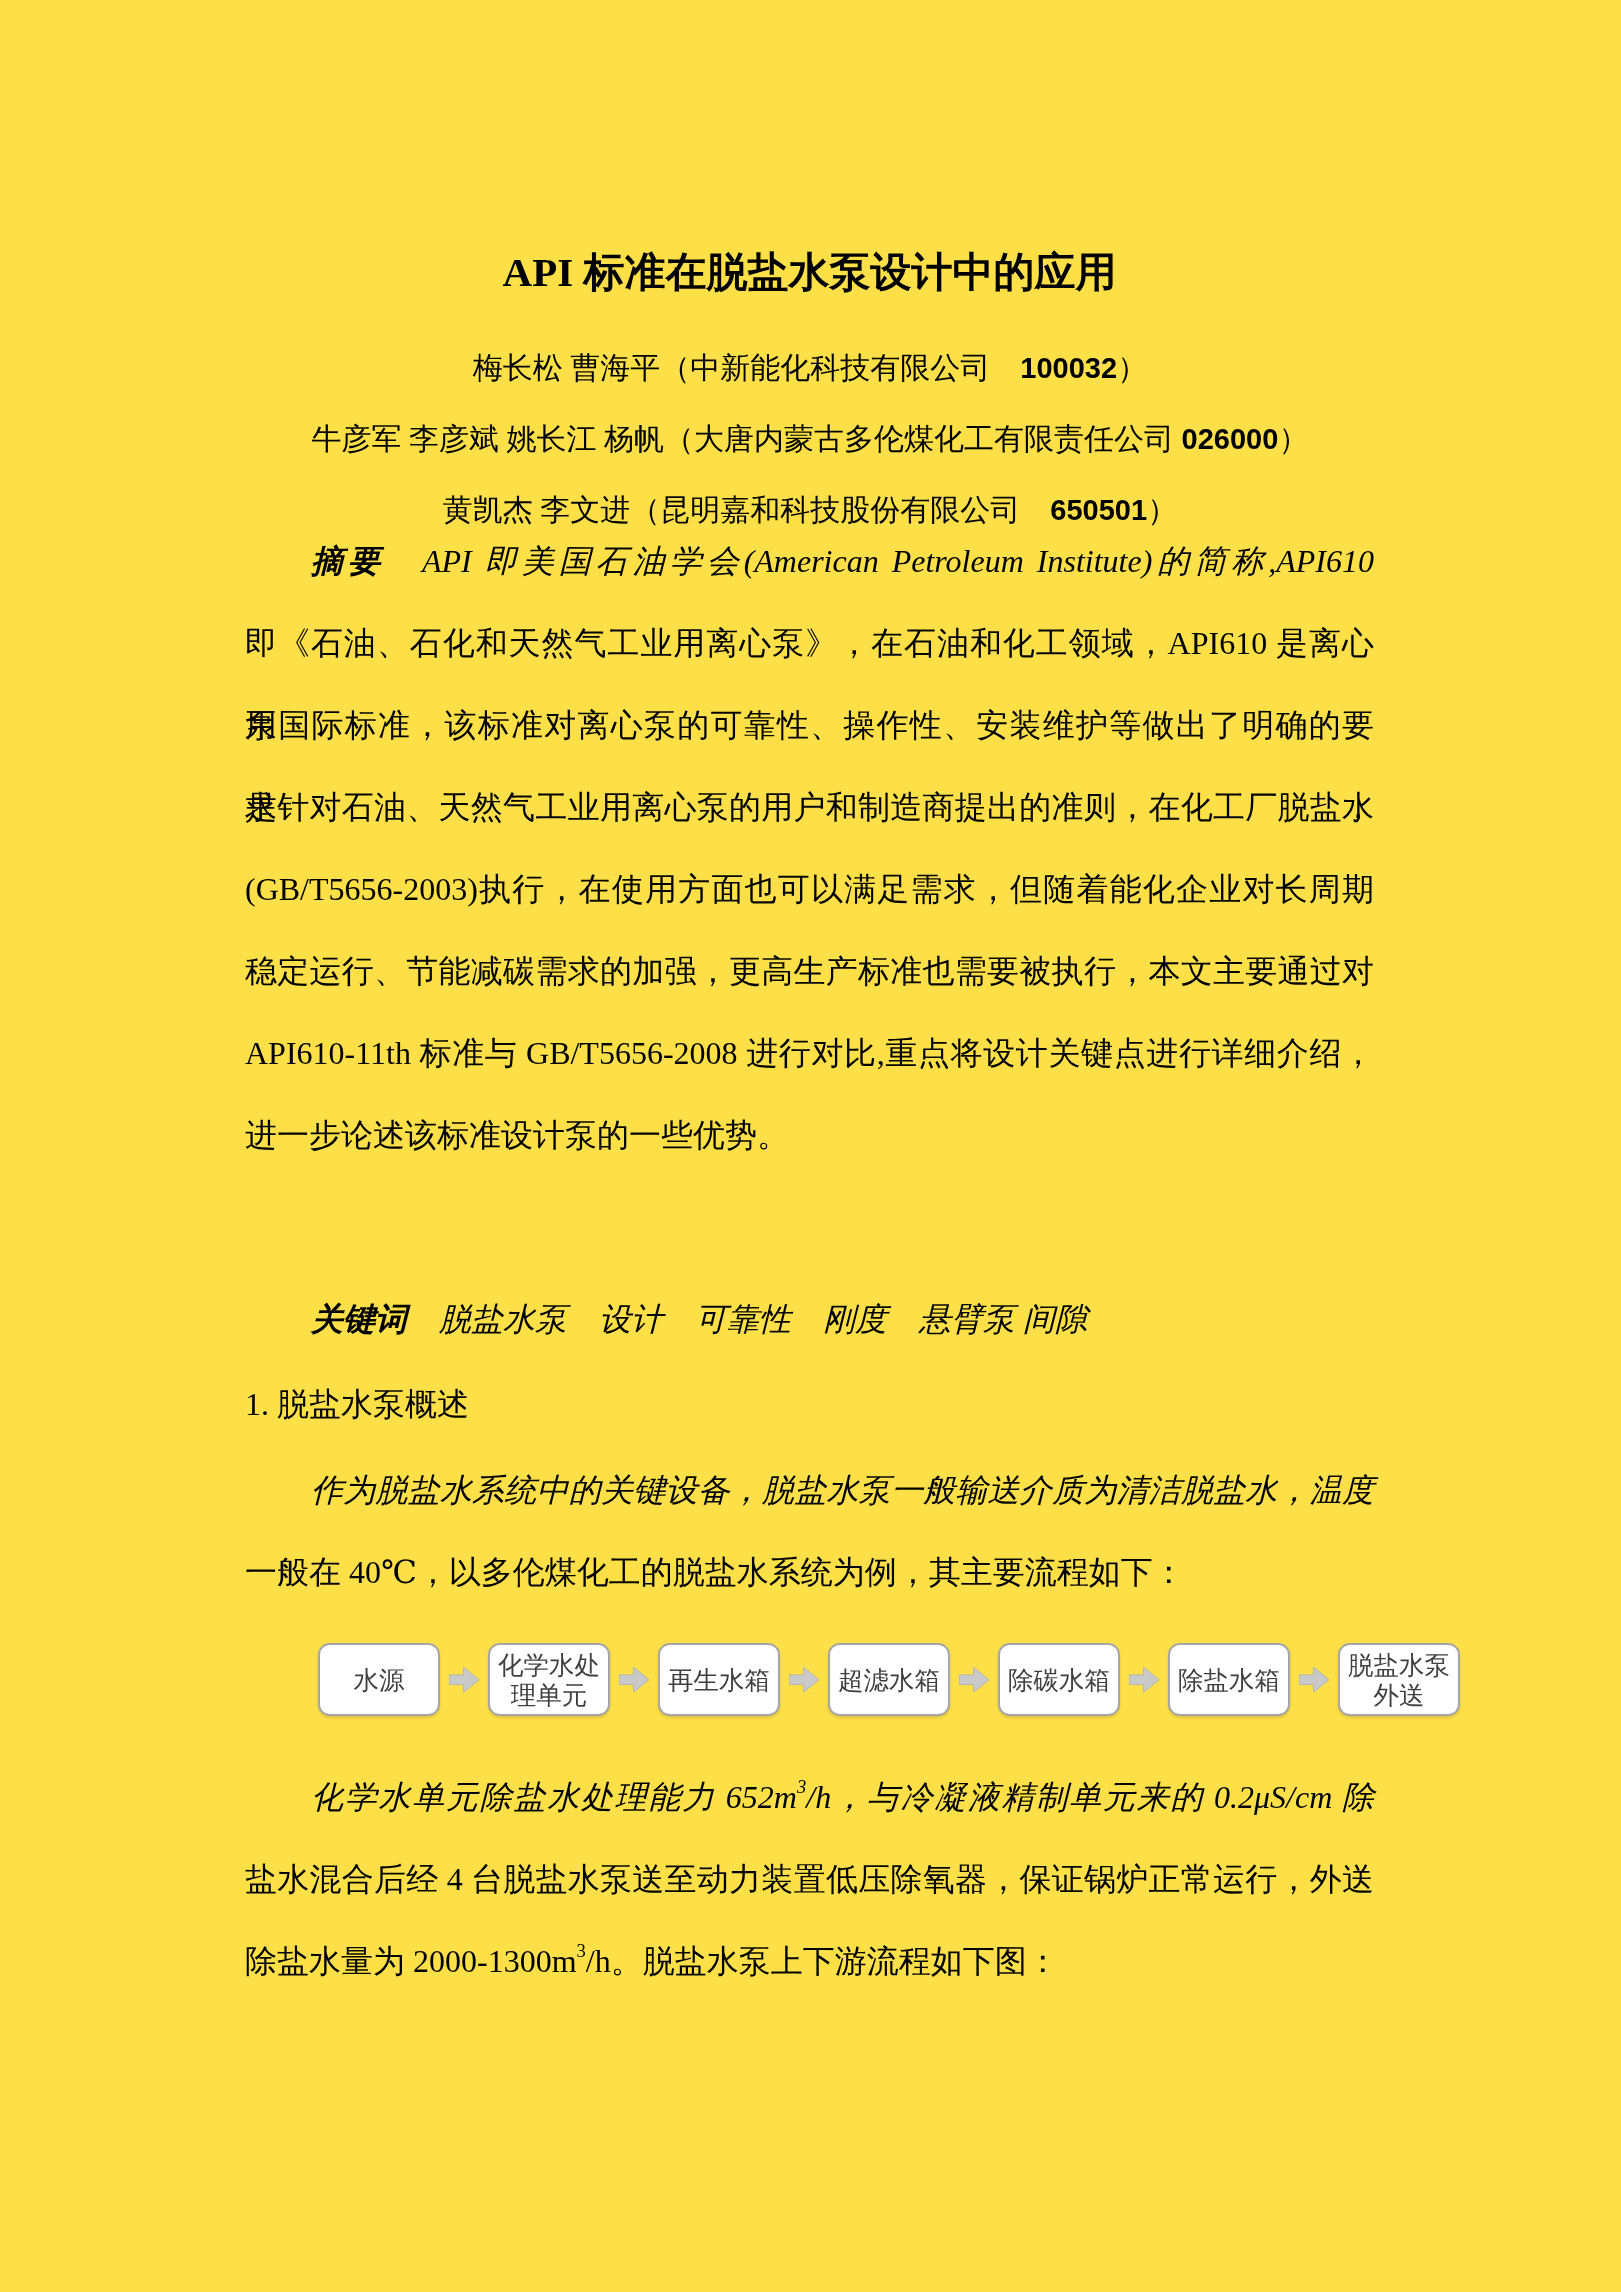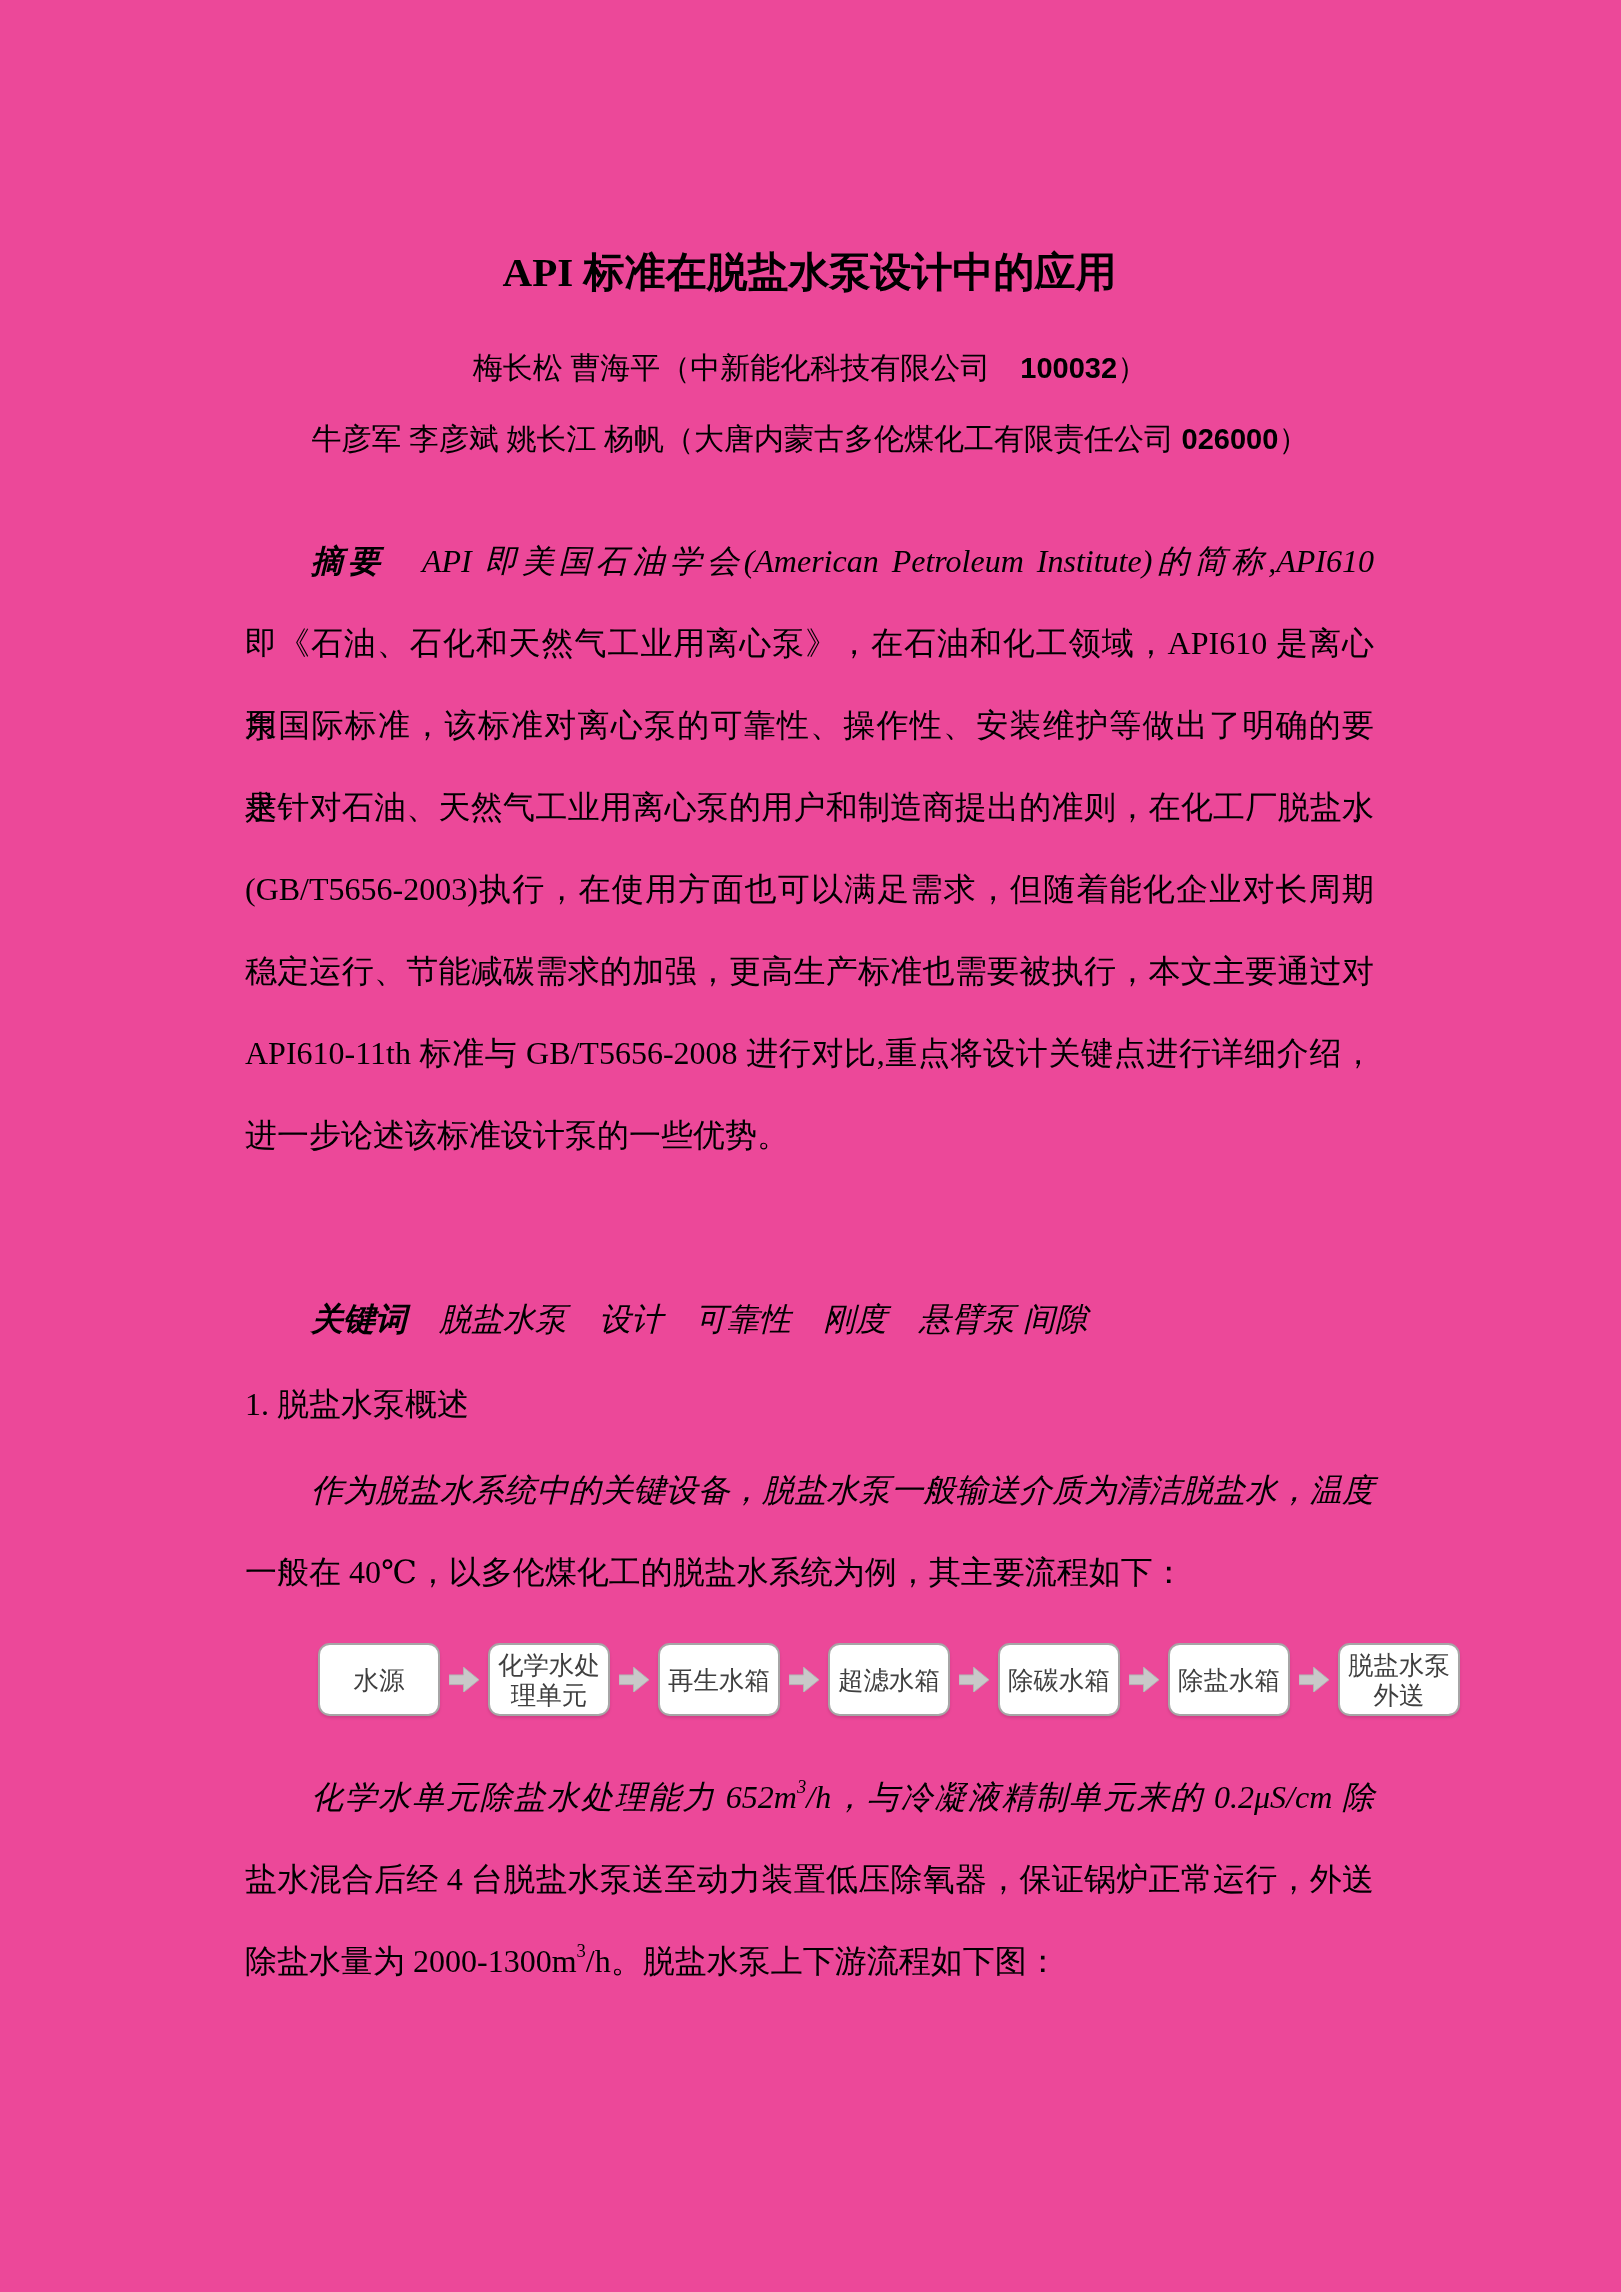--- a/index.html
+++ b/index.html
@@ -1,21 +1,21 @@
 <!DOCTYPE html>
 <html style="--flow-border: #a6a6a6; --flow-arrow: #c9c9c9; --flow-text: #3f3f3f;"><head>
 <meta charset="utf-8">
 <style>
   html,body { margin:0; padding:0; background:#ffffff; }
   .page {
     position: relative;
     width: 1621px;
     height: 2293px;
     margin: 0 auto;
-    background: #ec4899;
+    background: #fde047;
     overflow: hidden;
     font-family: "Liberation Serif", "DejaVu Serif", serif;
     color: #000000;
   }
   .doc-title {
     position: absolute;
     left: 245px; width: 1129px;
     top: 240px; height: 65px;
     line-height: 65px;
     font-size: 41px;
@@ -106,20 +106,21 @@
 </head>
 <body>
 
 <div class="page">
 
   <div class="doc-title">API 标准在脱盐水泵设计中的应用</div>
 
   <div class="authors">
       <div class="line"><span>梅长松 曹海平（中新能化科技有限公司　</span><span class="num">100032</span><span>）</span></div>
       <div class="line"><span>牛彦军 李彦斌 姚长江 杨帆（大唐内蒙古多伦煤化工有限责任公司 </span><span class="num">026000</span><span>）</span></div>
+      <div class="line"><span>黄凯杰 李文进（昆明嘉和科技股份有限公司　</span><span class="num">650501</span><span>）</span></div>
     </div>
 
   <div class="textblock abstract">
       <div class="line justify indent"><span class="bold">摘要</span><span>　API 即美国石油学会(American Petroleum Institute)的简称,API610</span></div>
       <div class="line justify"><span>即《石油、石化和天然气工业用离心泵》，在石油和化工领域，API610 是离心泵</span></div>
       <div class="line justify"><span>用国际标准，该标准对离心泵的可靠性、操作性、安装维护等做出了明确的要求，</span></div>
       <div class="line justify"><span>是针对石油、天然气工业用离心泵的用户和制造商提出的准则，在化工厂脱盐水</span></div>
       <div class="line justify"><span>(GB/T5656-2003)执行，在使用方面也可以满足需求，但随着能化企业对长周期</span></div>
       <div class="line justify"><span>稳定运行、节能减碳需求的加强，更高生产标准也需要被执行，本文主要通过对</span></div>
       <div class="line justify"><span>API610-11th 标准与 GB/T5656-2008 进行对比,重点将设计关键点进行详细介绍，</span></div>

